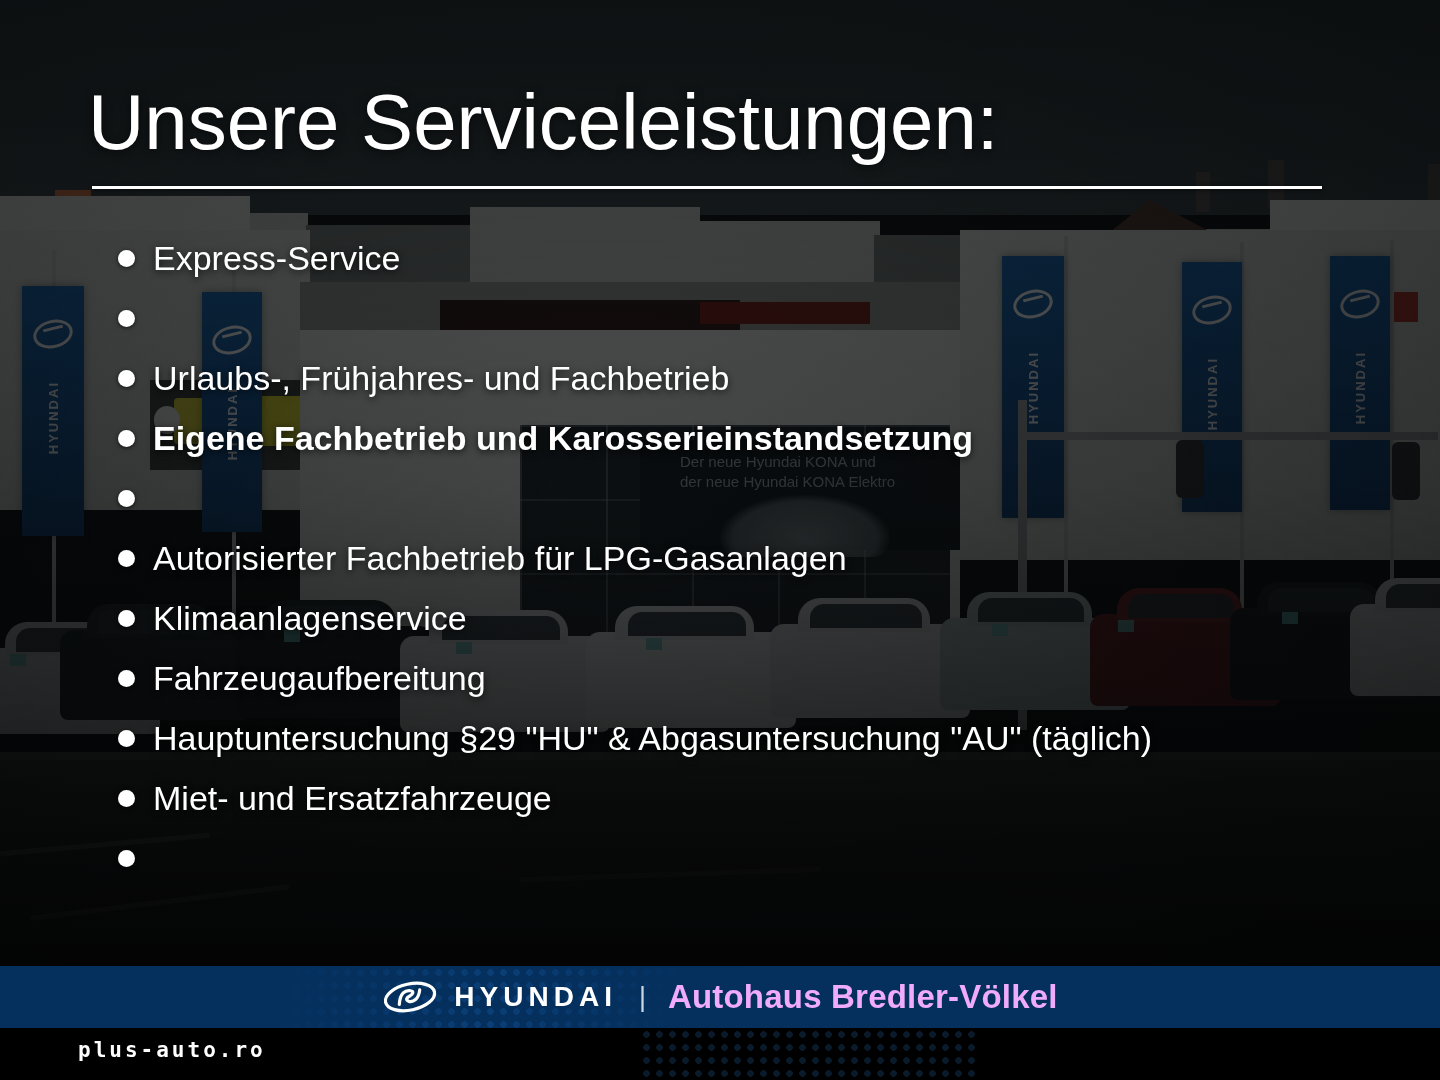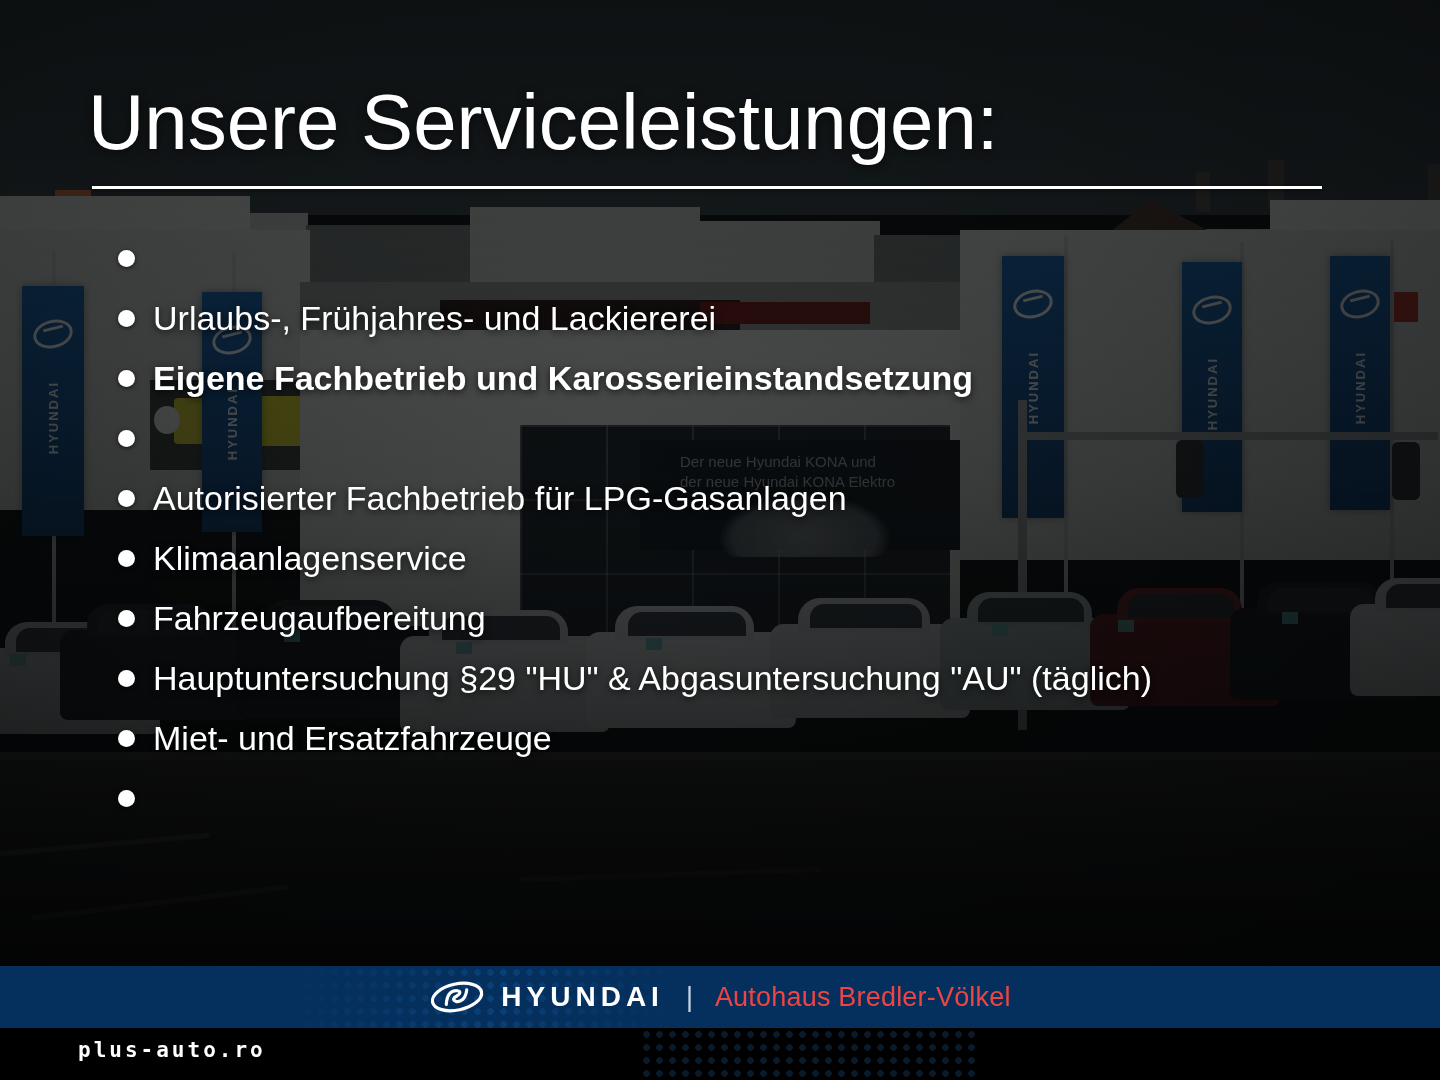--- a/index.html
+++ b/index.html
@@ -116,21 +116,21 @@
   .halftone{position:absolute;left:250px;top:966px;width:430px;height:114px;
       background-image:radial-gradient(#0a3f77 34%, transparent 36%);
       background-size:13px 13px;
       -webkit-mask-image:linear-gradient(105deg, rgba(0,0,0,0) 8%, rgba(0,0,0,1) 55%, rgba(0,0,0,0) 95%);
       mask-image:linear-gradient(105deg, rgba(0,0,0,0) 8%, rgba(0,0,0,1) 55%, rgba(0,0,0,0) 95%);
       pointer-events:none;}
   .brand{display:flex;align-items:center;gap:16px;position:relative;z-index:2;}
   .hlogo{width:56px;height:34px;position:relative;flex:0 0 56px;}
   .hword{color:#ffffff;font-size:28px;font-weight:700;letter-spacing:5px;}
   .sep{color:#c9d6e4;font-size:27px;font-weight:400;margin:0 6px;}
-  .dealername{color:#ef4444;font-size:27px;font-weight:400;letter-spacing:.2px;}
+  .dealername{color:#f0abfc;font-size:33px;font-weight:700;letter-spacing:.2px;}
 
   .watermarkbar{position:absolute;left:0;top:1028px;width:1440px;height:52px;background:#000000;}
   .wmdots{position:absolute;left:640px;top:1028px;width:340px;height:52px;
       background-image:radial-gradient(#10304f 34%, transparent 36%);
       background-size:13px 13px;opacity:.55;}
   .watermark{position:absolute;left:78px;top:1038px;color:#ffffff;
       font-family:"DejaVu Sans Mono","Liberation Mono",monospace;
       font-size:21px;letter-spacing:3px;font-weight:bold;}
 </style>
 </head>
@@ -287,24 +287,28 @@
   </div>
 
   <div class="content">
 
     <div class="title">Unsere Serviceleistungen:</div>
     <div class="rule"></div>
 
     <div class="list">
       <div class="item">
         <span class="dot"></span>
-      </div>
-      <div class="item">
-        <span class="dot"></span>
-        <span class="txt">Urlaubs-, Frühjahres- und Lackiererei</span>
+        <span class="txt">Express-Service</span>
+      </div>
+      <div class="item">
+        <span class="dot"></span>
+      </div>
+      <div class="item">
+        <span class="dot"></span>
+        <span class="txt">Urlaubs-, Frühjahres- und Fachbetrieb</span>
       </div>
       <div class="item bold">
         <span class="dot"></span>
         <span class="txt">Eigene Fachbetrieb und Karosserieinstandsetzung</span>
       </div>
       <div class="item">
         <span class="dot"></span>
       </div>
       <div class="item">
         <span class="dot"></span>

